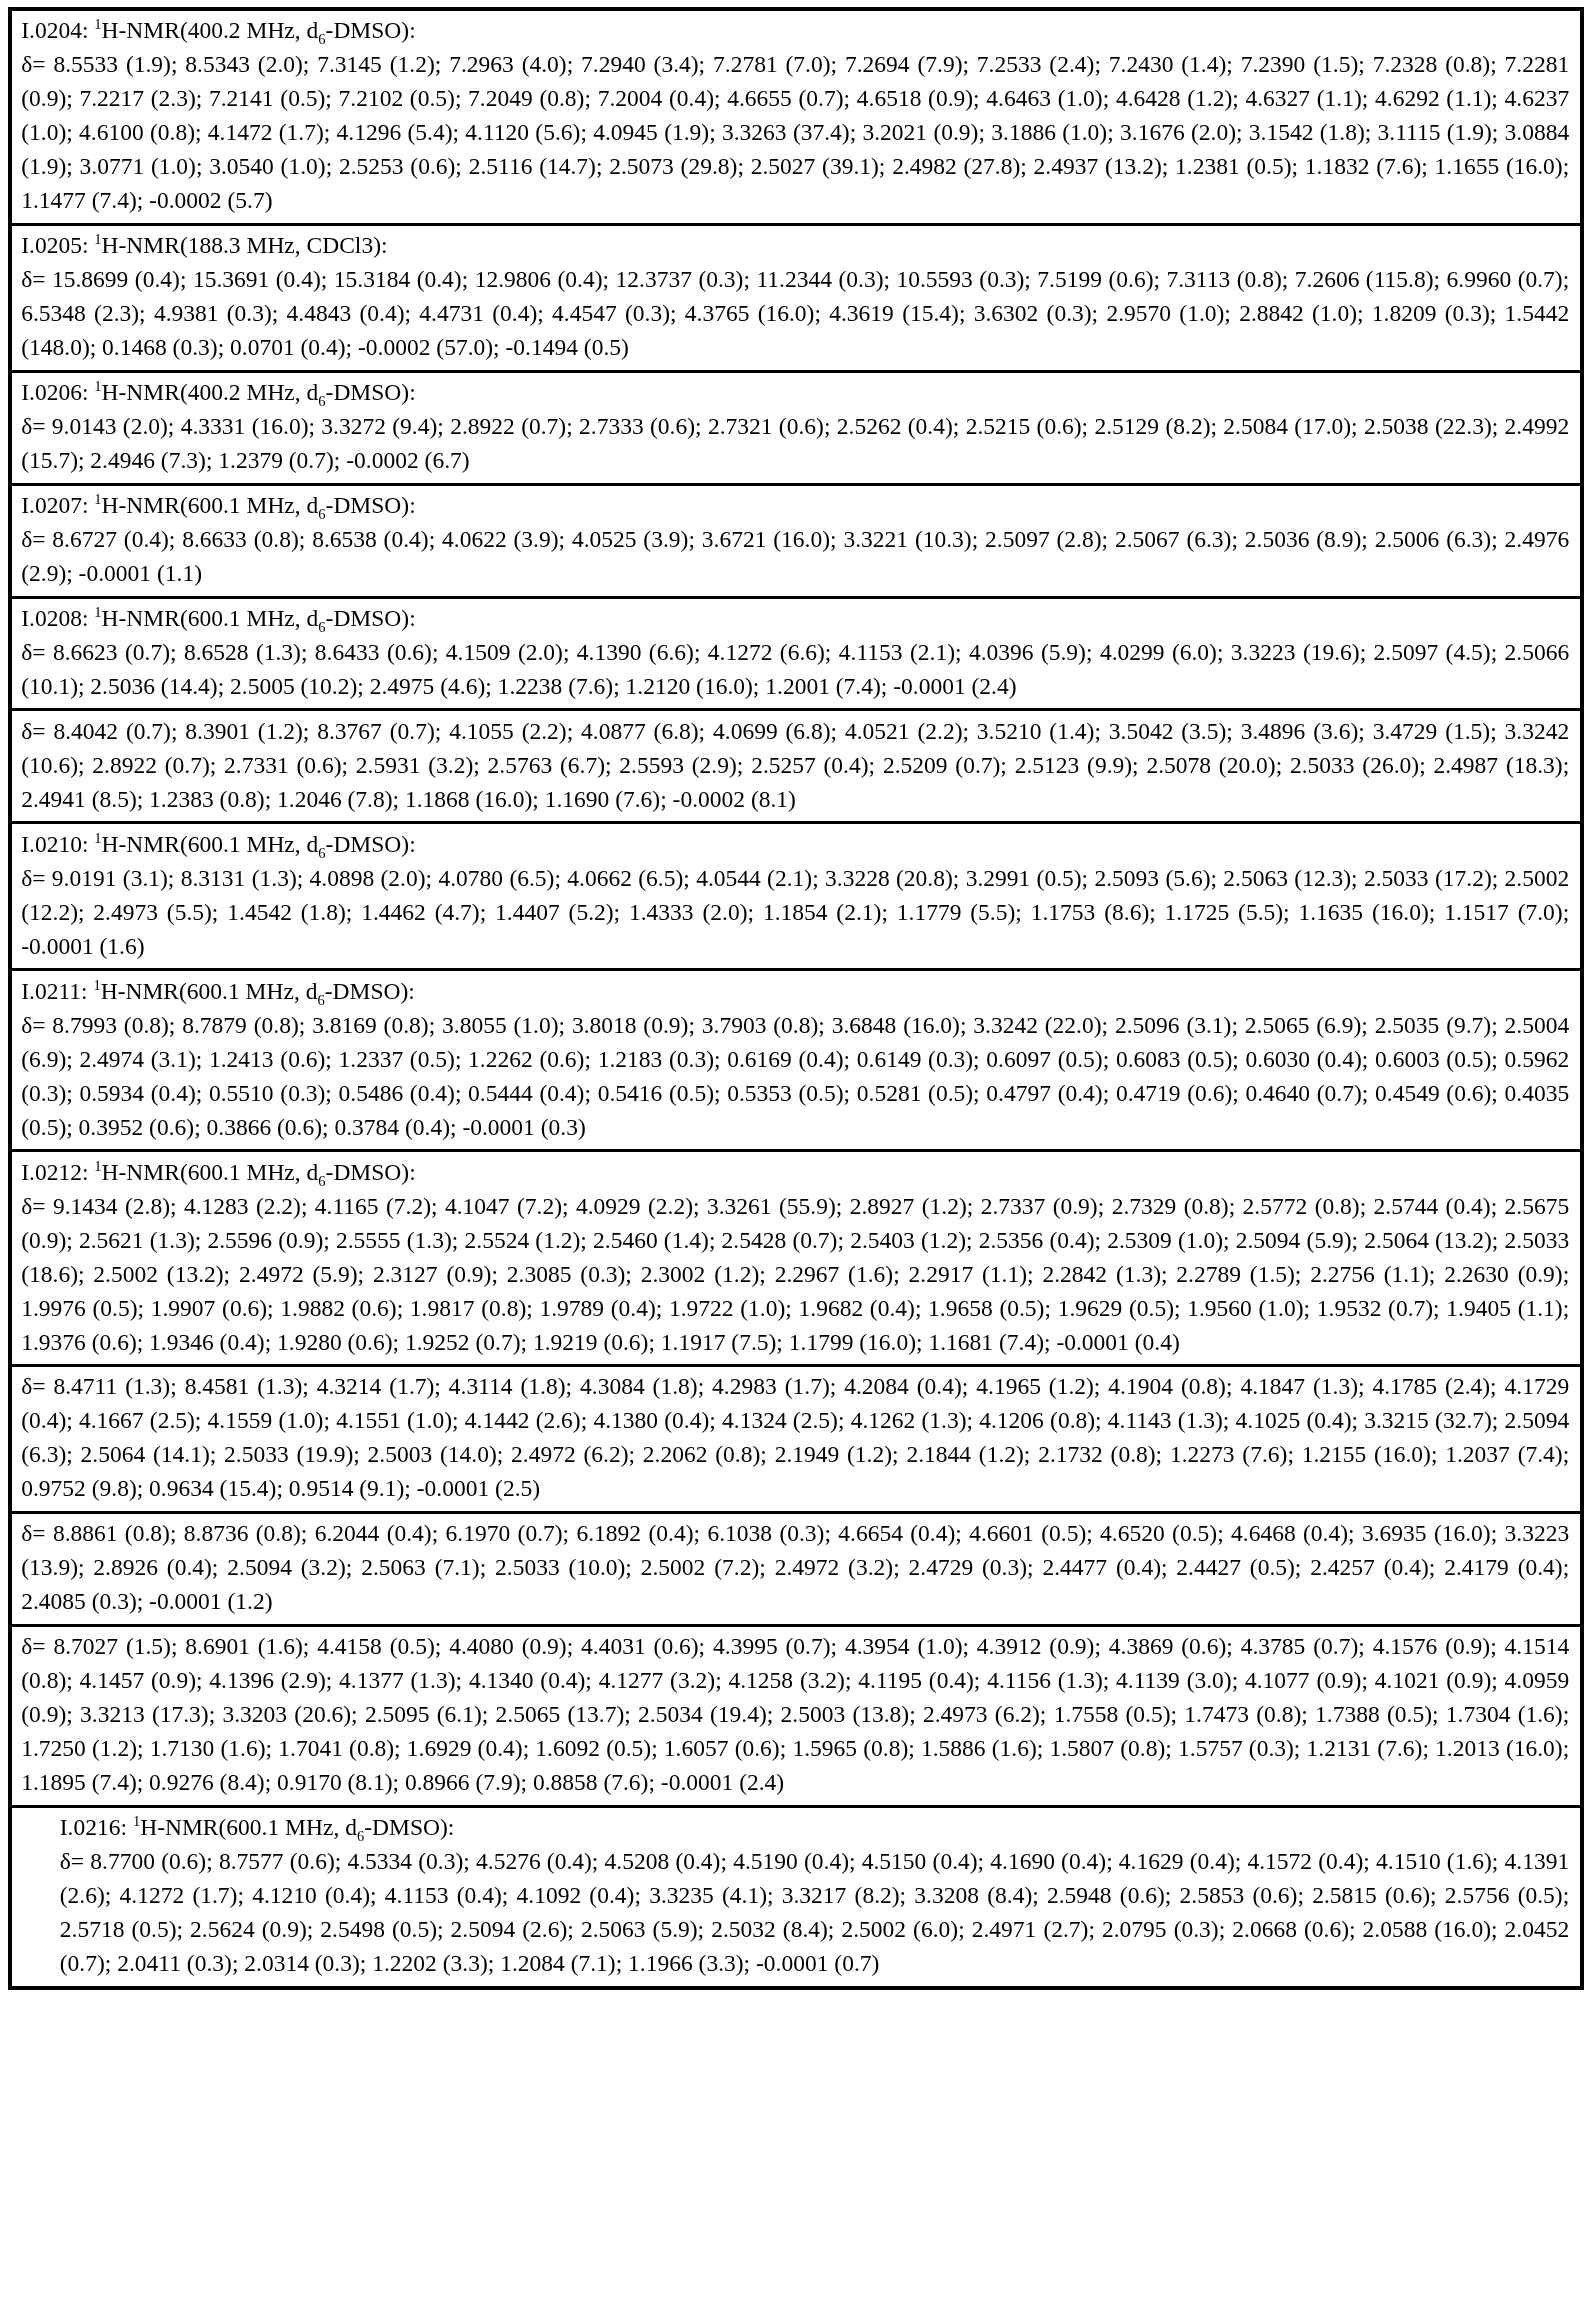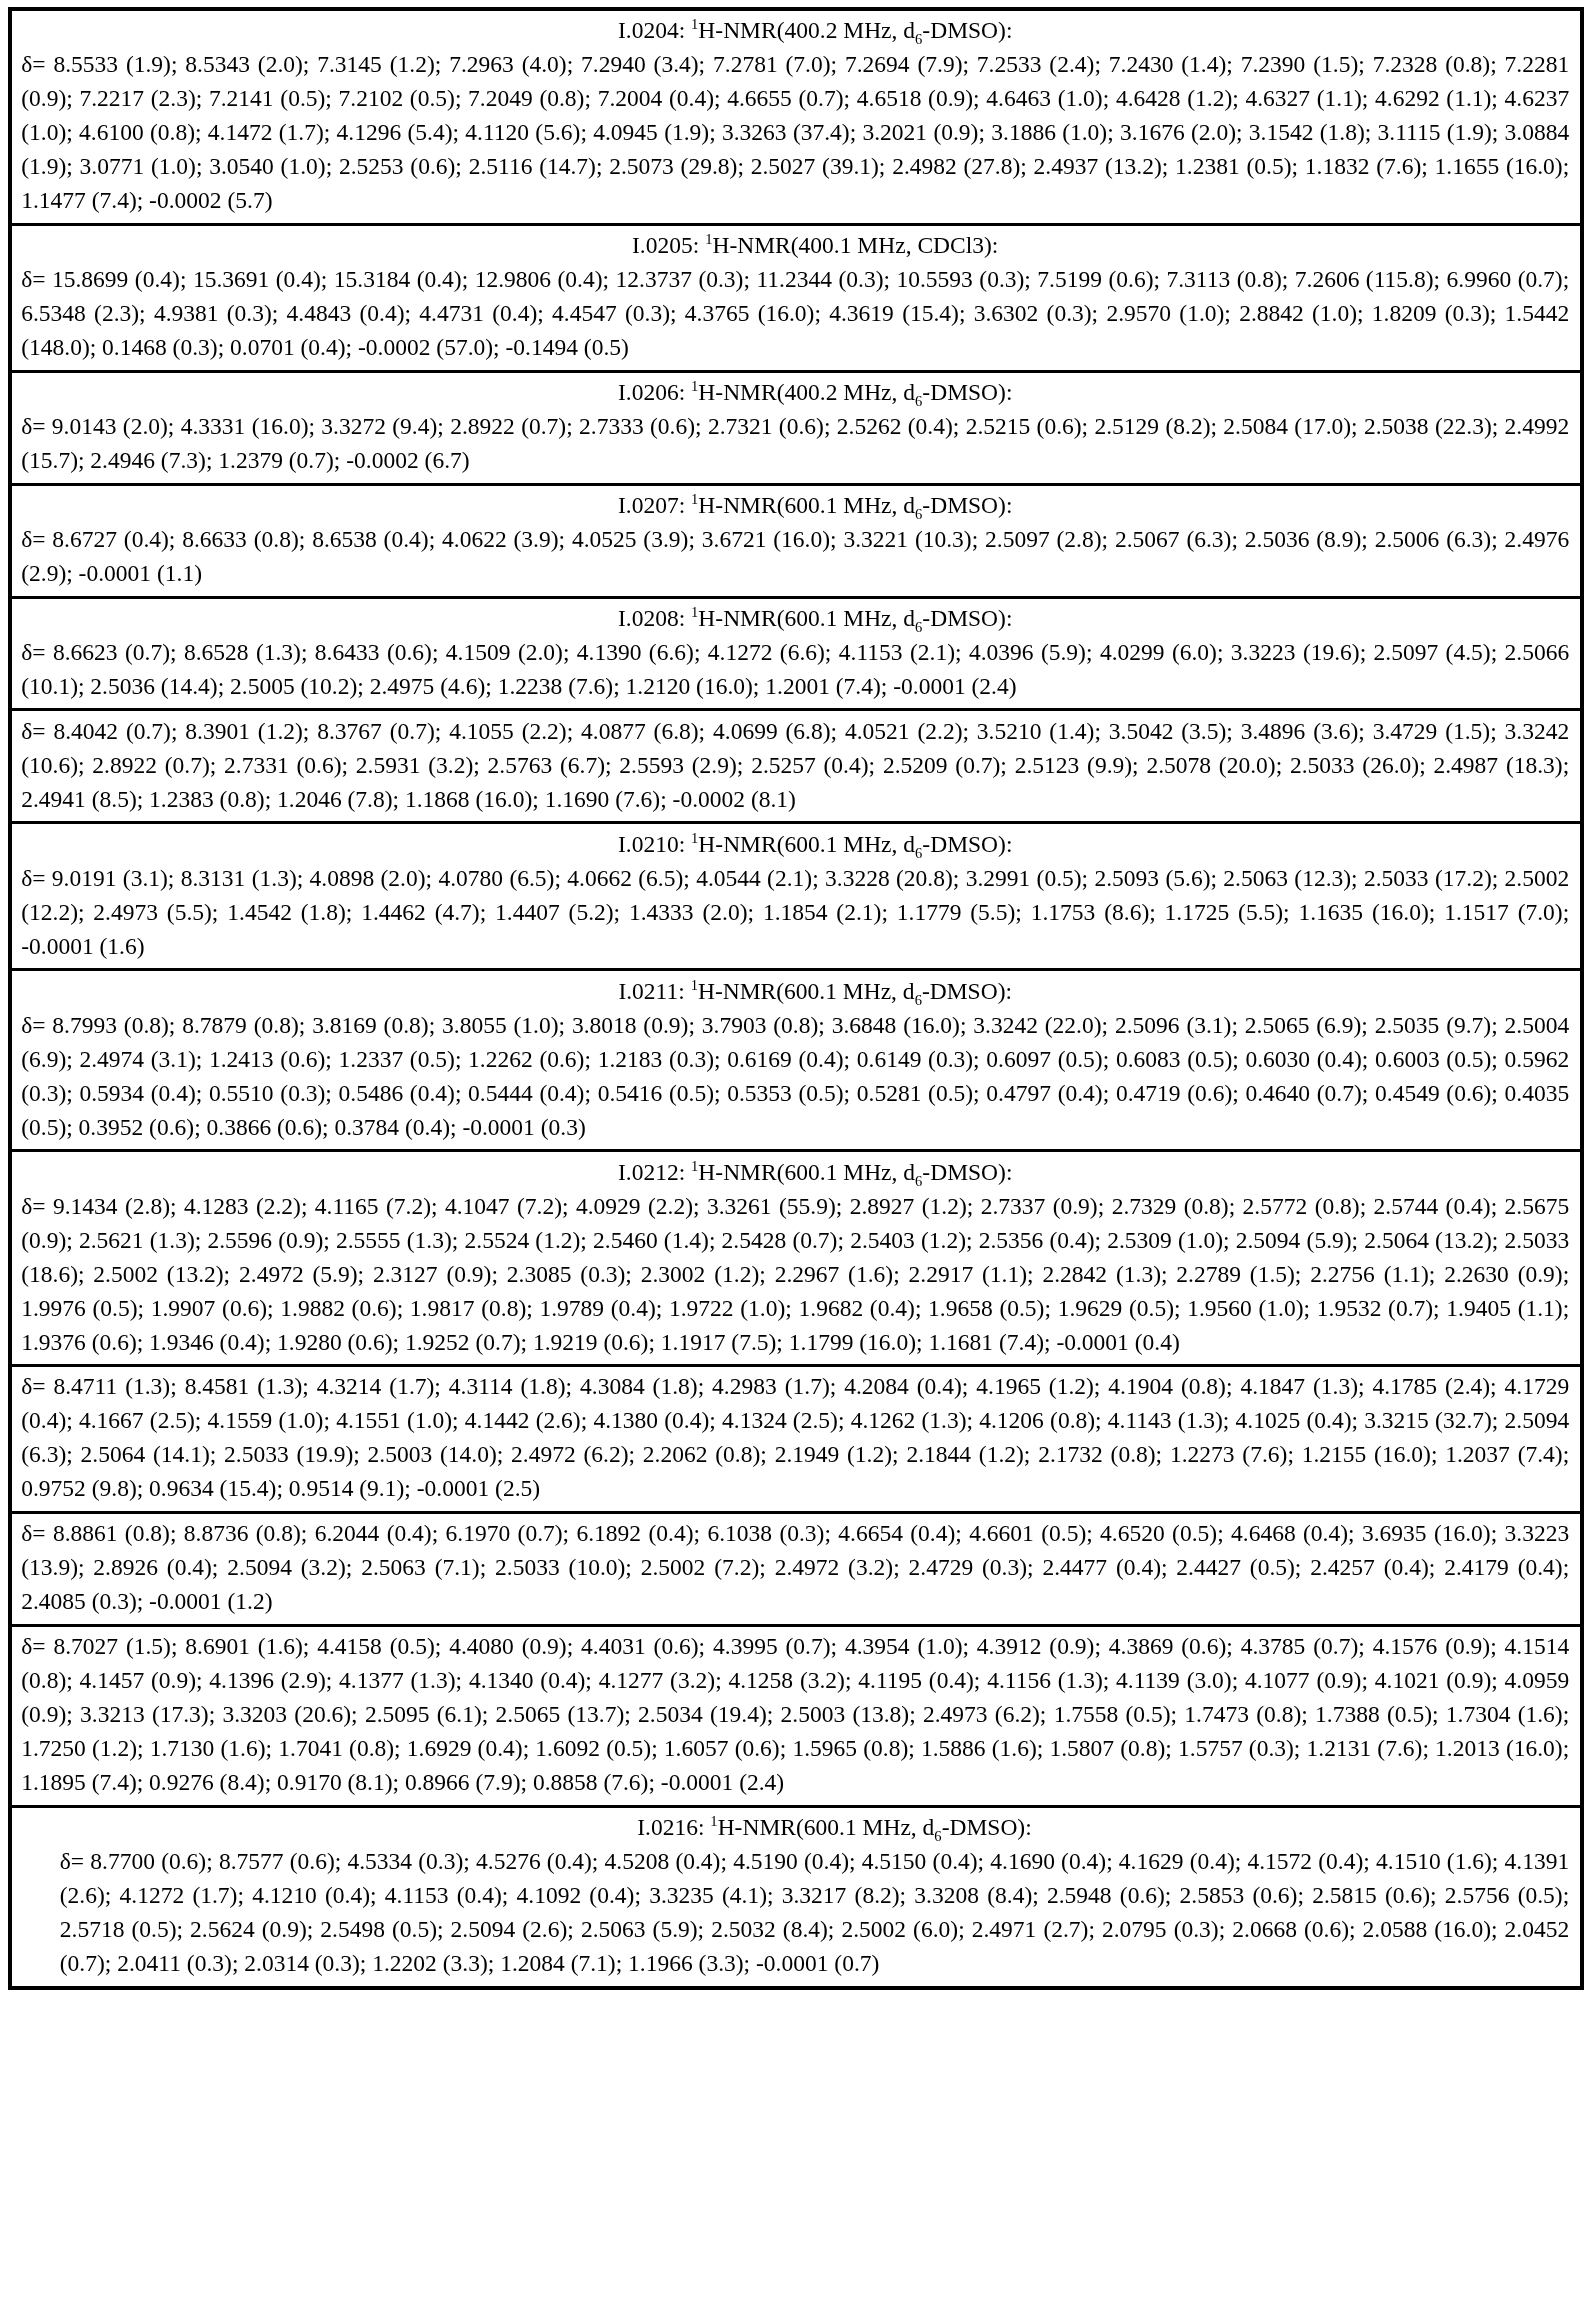--- a/index.html
+++ b/index.html
@@ -11,37 +11,37 @@
   }
   .page { padding: 7px 7.8px; }
   .nmr-table { border: 4.7px solid #000000; background: #ffffff; }
   .entry {
     border-bottom: 3.9px solid #000000;
     padding: 2.4px 11px 5.5px 9.4px;
     font-size: 23.5px;
     line-height: 34px;
   }
   .entry:last-child { border-bottom: none; padding-left: 48px; }
-  .entry-header { text-align: center; white-space: nowrap; margin-left: 40px; }
+  .entry-header { text-align: left; white-space: nowrap; }
   .entry-body { text-align: justify; }
   sup.nuc { font-size: 62%; line-height: 0; vertical-align: super; }
   sub.solv { font-size: 62%; line-height: 0; vertical-align: sub; }
 </style>
 </head>
 <body>
 
 <div class="page">
   <div class="nmr-table" id="entries">
   <div class="entry">
     <div class="entry-header"><span>I.0204: </span><sup class="nuc">1</sup><span>H-NMR(400.2 MHz, d</span><sub class="solv">6</sub><span>-DMSO):</span></div>
     <div class="entry-body">δ= 8.5533 (1.9); 8.5343 (2.0); 7.3145 (1.2); 7.2963 (4.0); 7.2940 (3.4); 7.2781 (7.0); 7.2694 (7.9); 7.2533 (2.4); 7.2430 (1.4); 7.2390 (1.5); 7.2328 (0.8); 7.2281 (0.9); 7.2217 (2.3); 7.2141 (0.5); 7.2102 (0.5); 7.2049 (0.8); 7.2004 (0.4); 4.6655 (0.7); 4.6518 (0.9); 4.6463 (1.0); 4.6428 (1.2); 4.6327 (1.1); 4.6292 (1.1); 4.6237 (1.0); 4.6100 (0.8); 4.1472 (1.7); 4.1296 (5.4); 4.1120 (5.6); 4.0945 (1.9); 3.3263 (37.4); 3.2021 (0.9); 3.1886 (1.0); 3.1676 (2.0); 3.1542 (1.8); 3.1115 (1.9); 3.0884 (1.9); 3.0771 (1.0); 3.0540 (1.0); 2.5253 (0.6); 2.5116 (14.7); 2.5073 (29.8); 2.5027 (39.1); 2.4982 (27.8); 2.4937 (13.2); 1.2381 (0.5); 1.1832 (7.6); 1.1655 (16.0); 1.1477 (7.4); -0.0002 (5.7)</div>
   </div>
 
   <div class="entry">
-    <div class="entry-header"><span>I.0205: </span><sup class="nuc">1</sup><span>H-NMR(400.1 MHz, CDCl3):</span><sub class="solv"></sub><span></span></div>
+    <div class="entry-header"><span>I.0205: </span><sup class="nuc">1</sup><span>H-NMR(188.3 MHz, CDCl3):</span><sub class="solv"></sub><span></span></div>
     <div class="entry-body">δ= 15.8699 (0.4); 15.3691 (0.4); 15.3184 (0.4); 12.9806 (0.4); 12.3737 (0.3); 11.2344 (0.3); 10.5593 (0.3); 7.5199 (0.6); 7.3113 (0.8); 7.2606 (115.8); 6.9960 (0.7); 6.5348 (2.3); 4.9381 (0.3); 4.4843 (0.4); 4.4731 (0.4); 4.4547 (0.3); 4.3765 (16.0); 4.3619 (15.4); 3.6302 (0.3); 2.9570 (1.0); 2.8842 (1.0); 1.8209 (0.3); 1.5442 (148.0); 0.1468 (0.3); 0.0701 (0.4); -0.0002 (57.0); -0.1494 (0.5)</div>
   </div>
 
   <div class="entry">
     <div class="entry-header"><span>I.0206: </span><sup class="nuc">1</sup><span>H-NMR(400.2 MHz, d</span><sub class="solv">6</sub><span>-DMSO):</span></div>
     <div class="entry-body">δ= 9.0143 (2.0); 4.3331 (16.0); 3.3272 (9.4); 2.8922 (0.7); 2.7333 (0.6); 2.7321 (0.6); 2.5262 (0.4); 2.5215 (0.6); 2.5129 (8.2); 2.5084 (17.0); 2.5038 (22.3); 2.4992 (15.7); 2.4946 (7.3); 1.2379 (0.7); -0.0002 (6.7)</div>
   </div>
 
   <div class="entry">
     <div class="entry-header"><span>I.0207: </span><sup class="nuc">1</sup><span>H-NMR(600.1 MHz, d</span><sub class="solv">6</sub><span>-DMSO):</span></div>

